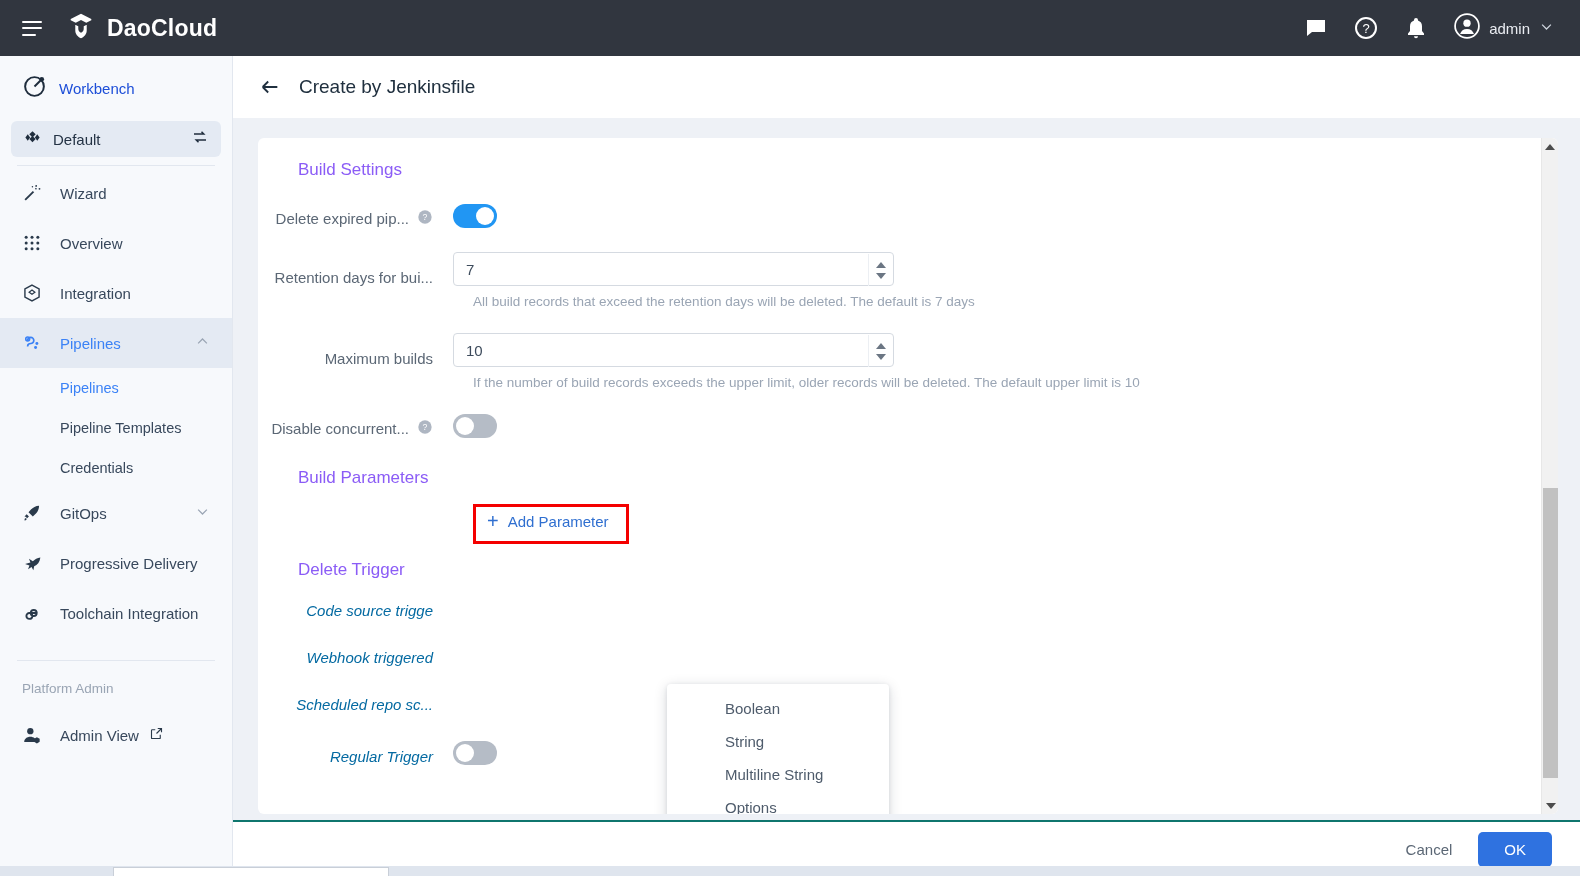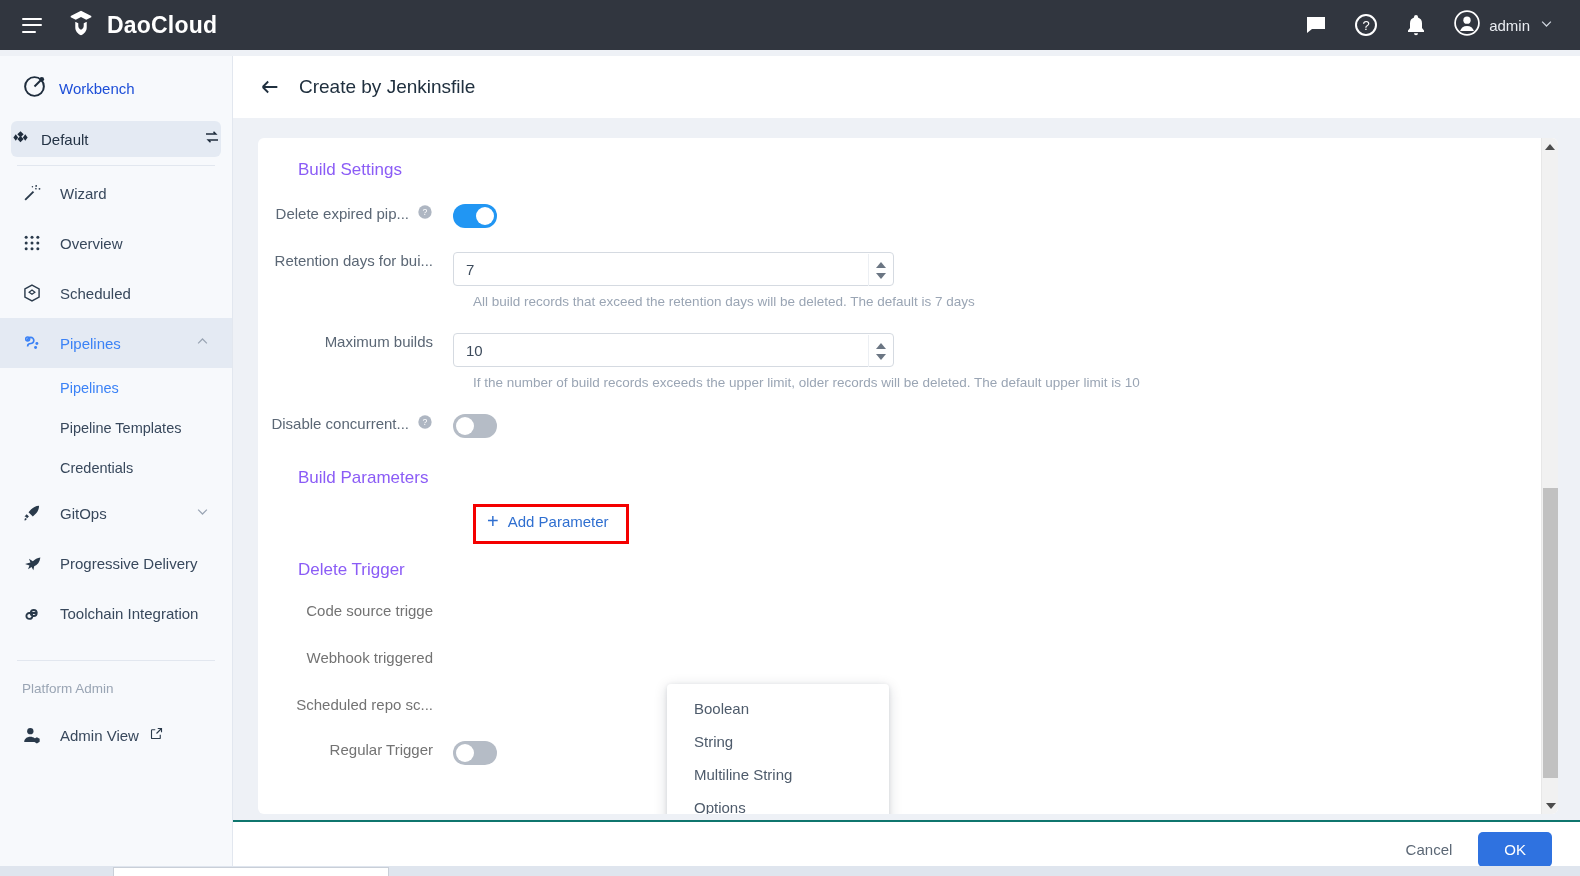--- a/index.html
+++ b/index.html
@@ -6,21 +6,21 @@
   html, body {
     width: 1580px; height: 876px;
     font-family: "Liberation Sans", sans-serif;
     background: #eef1f6;
     overflow: hidden;
   }
   #app { position: relative; width: 1580px; height: 876px; }
 
   
   .topbar {
-    position: absolute; top: 0; left: 0; width: 1580px; height: 50px;
+    position: absolute; top: 0; left: 0; width: 1580px; height: 56px;
     background: #31363f; display: flex; align-items: center;
   }
   .hamburger {
     width: 20px; height: 15px; margin-left: 22px; margin-right: 24px;
     display: flex; flex-direction: column; justify-content: space-between;
     cursor: pointer;
   }
   .hamburger span { display: block; height: 2px; background: #fff; border-radius: 1px; }
   .hamburger span:nth-child(1) { width: 20px; }
   .hamburger span:nth-child(2) { width: 20px; }
@@ -37,21 +37,21 @@
   
   .sidebar {
     position: absolute; top: 56px; left: 0; width: 233px; height: 820px;
     background: #f7f9fc; border-right: 1px solid #e2e7ef;
     overflow: hidden;
   }
   .wb-head { display: flex; align-items: center; gap: 12px; padding: 18px 0 14px 22px; }
   .wb-title { font-size: 15px; font-weight: normal; color: #1d4ed8; }
   .nav-default {
     margin: 4px 11px 0 11px; height: 36px; border-radius: 6px;
-    background: #e4eaf3; display: flex; align-items: center; padding: 0 0;
+    background: #e4eaf3; display: flex; align-items: center; padding: 0 12px;
     cursor: pointer;
   }
   .nav-default .lbl { font-size: 15px; color: #243345; margin-left: 11px; }
   .nav-default .swap { margin-left: auto; }
   .nav-divider { height: 1px; background: #e2e7ef; margin: 8px 17px 2px 17px; }
   .nav-item {
     height: 50px; display: flex; align-items: center; padding: 0 22px;
     cursor: pointer; font-size: 15px; color: #38485c;
   }
   .nav-item .ico { width: 24px; display: flex; align-items: center; justify-content: flex-start; }
@@ -84,21 +84,21 @@
     padding: 20px 22px 0 25px;
   }
   .card {
     position: relative; background: #fff; border-radius: 6px;
     width: 1300px; height: 676px; overflow: hidden;
   }
   .card-inner { padding: 22px 0 0 0; position: relative; height: 676px; }
 
   .sec-title { font-size: 17px; color: #8b5cf6; padding-left: 40px; }
 
-  .frow { display: flex; align-items: flex-start; margin-top: 24px; }
+  .frow { display: flex; align-items: flex-end; margin-top: 24px; }
   .flabel {
     width: 175px; text-align: right; font-size: 15px; color: #5b6775;
     padding-right: 0; display: flex; justify-content: flex-end; align-items: center; gap: 8px;
   }
   .fcontrol { margin-left: 20px; }
   .help-ico { flex: 0 0 auto; }
 
   .toggle {
     width: 44px; height: 24px; border-radius: 12px; position: relative; cursor: pointer;
   }
@@ -137,25 +137,25 @@
   }
 
   .dropdown {
     position: absolute; left: 409px; top: 546px; width: 222px; height: 210px;
     background: #fff; border-radius: 4px;
     box-shadow: 0 3px 14px rgba(20,32,48,.16), 0 1px 4px rgba(20,32,48,.10);
     padding: 8px 0; z-index: 30;
   }
   .dd-item {
     height: 33px; display: flex; align-items: center; padding-left: 27px;
-    font-size: 15px; color: #4e5b6b; cursor: pointer;
+    font-size: 15px; color: #4e5b6b; cursor: pointer; margin-left: 31px;
   }
 
   .trigger-label {
-    width: 175px; text-align: right; font-size: 15px; color: #737373;
+    width: 175px; text-align: right; font-size: 15px; color: #0369a1; font-style: italic;
   }
 
   
   .vscroll {
     position: absolute; right: 0; top: 0; width: 17px; height: 676px;
     background: #f1f1f1; border-left: 1px solid #e7e7e7;
   }
   .vs-arrow { height: 17px; display: flex; align-items: center; justify-content: center; cursor: pointer; }
   .vs-up { width:0;height:0;border-left:5px solid transparent;border-right:5px solid transparent;border-bottom:6px solid #4c4c4c; }
   .vs-dn { width:0;height:0;border-left:5px solid transparent;border-right:5px solid transparent;border-top:6px solid #4c4c4c; }
@@ -306,21 +306,21 @@
       <span class="lbl">Overview</span>
     </div>
 
     <div class="nav-item">
       <span class="ico">
         <svg width="20" height="20" viewBox="0 0 24 24">
           <path fill="none" stroke="#2a3a4b" stroke-width="1.7" d="M12 2.5 20.5 7v10L12 21.5 3.5 17V7z"></path>
           <path fill="none" stroke="#2a3a4b" stroke-width="1.4" d="M12 8.5 15.5 11 12 13.5 8.5 11z"></path>
         </svg>
       </span>
-      <span class="lbl">Scheduled</span>
+      <span class="lbl">Integration</span>
     </div>
 
     <div class="nav-item active">
       <span class="ico">
         <svg width="21" height="21" viewBox="0 0 24 24">
           <path fill="none" stroke="#3b82f6" stroke-width="1.9" d="M6.5 8.5a3.5 3.5 0 1 1 3.5 3.5c-2.5 0-3.6 1.6-3.6 3.3"></path>
           <circle cx="6.5" cy="6.8" r="2.2" fill="none" stroke="#3b82f6" stroke-width="1.8"></circle>
           <circle cx="17" cy="12" r="1.7" fill="#3b82f6"></circle>
           <circle cx="15.5" cy="16.5" r="1.7" fill="#3b82f6"></circle>
         </svg>

